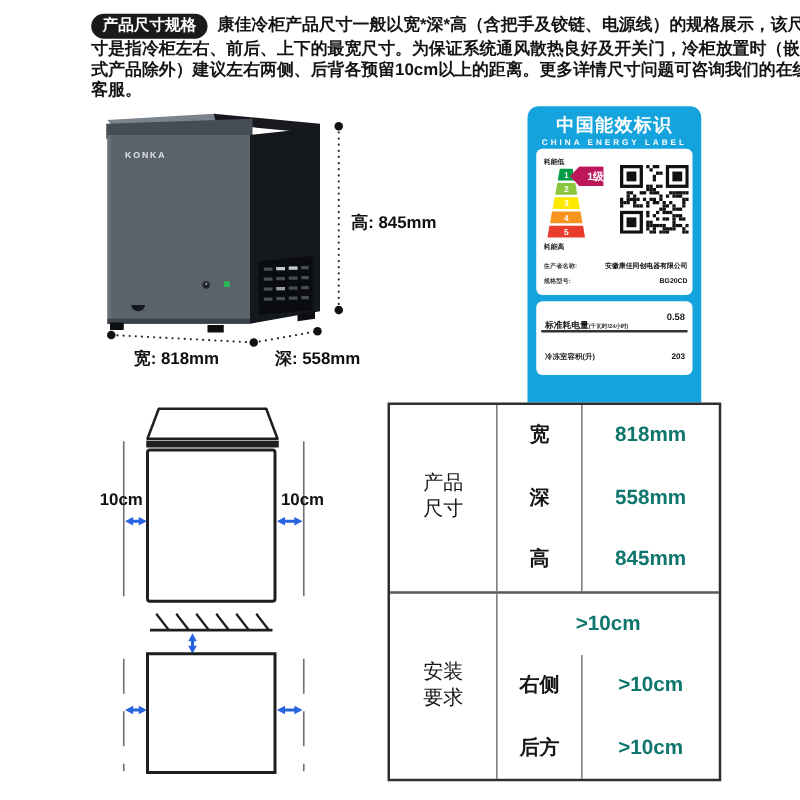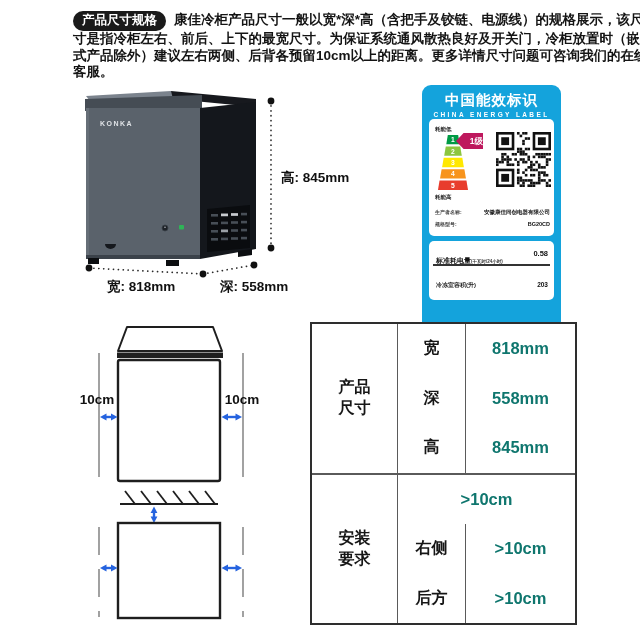--- a/index.html
+++ b/index.html
@@ -48,21 +48,21 @@
   .specRow2 .v{font-size:6.5px;font-weight:700;color:#111;}
 
   
   .specTable{position:absolute;left:310px;top:322px;width:267px;height:303px;
              border:2.5px solid #2E2E2E;box-sizing:border-box;background:#fff;
              display:flex;flex-direction:column;}
   .tSection{flex:1;display:flex;}
   .tSection + .tSection{border-top:2px solid #5a5a5a;}
   .tHead{width:85px;flex:0 0 85px;border-right:1.8px solid #5a5a5a;display:flex;
          align-items:center;justify-content:center;text-align:center;
-         font-size:16px;font-weight:700;white-space:pre-line;line-height:1.3;color:#161616;}
+         font-size:16px;font-weight:400;white-space:pre-line;line-height:1.3;color:#161616;}
   .tRows{flex:1;display:flex;flex-direction:column;}
   .tRow{flex:1;display:flex;}
   .tLabel{width:67px;flex:0 0 67px;border-right:1.8px solid #5a5a5a;display:flex;
           align-items:center;justify-content:center;font-size:16px;font-weight:800;color:#161616;}
   .tValue{flex:1;display:flex;align-items:center;justify-content:center;
           font-size:16.5px;font-weight:700;color:#0f766e;}
 </style>
 </head>
 <body>
 

